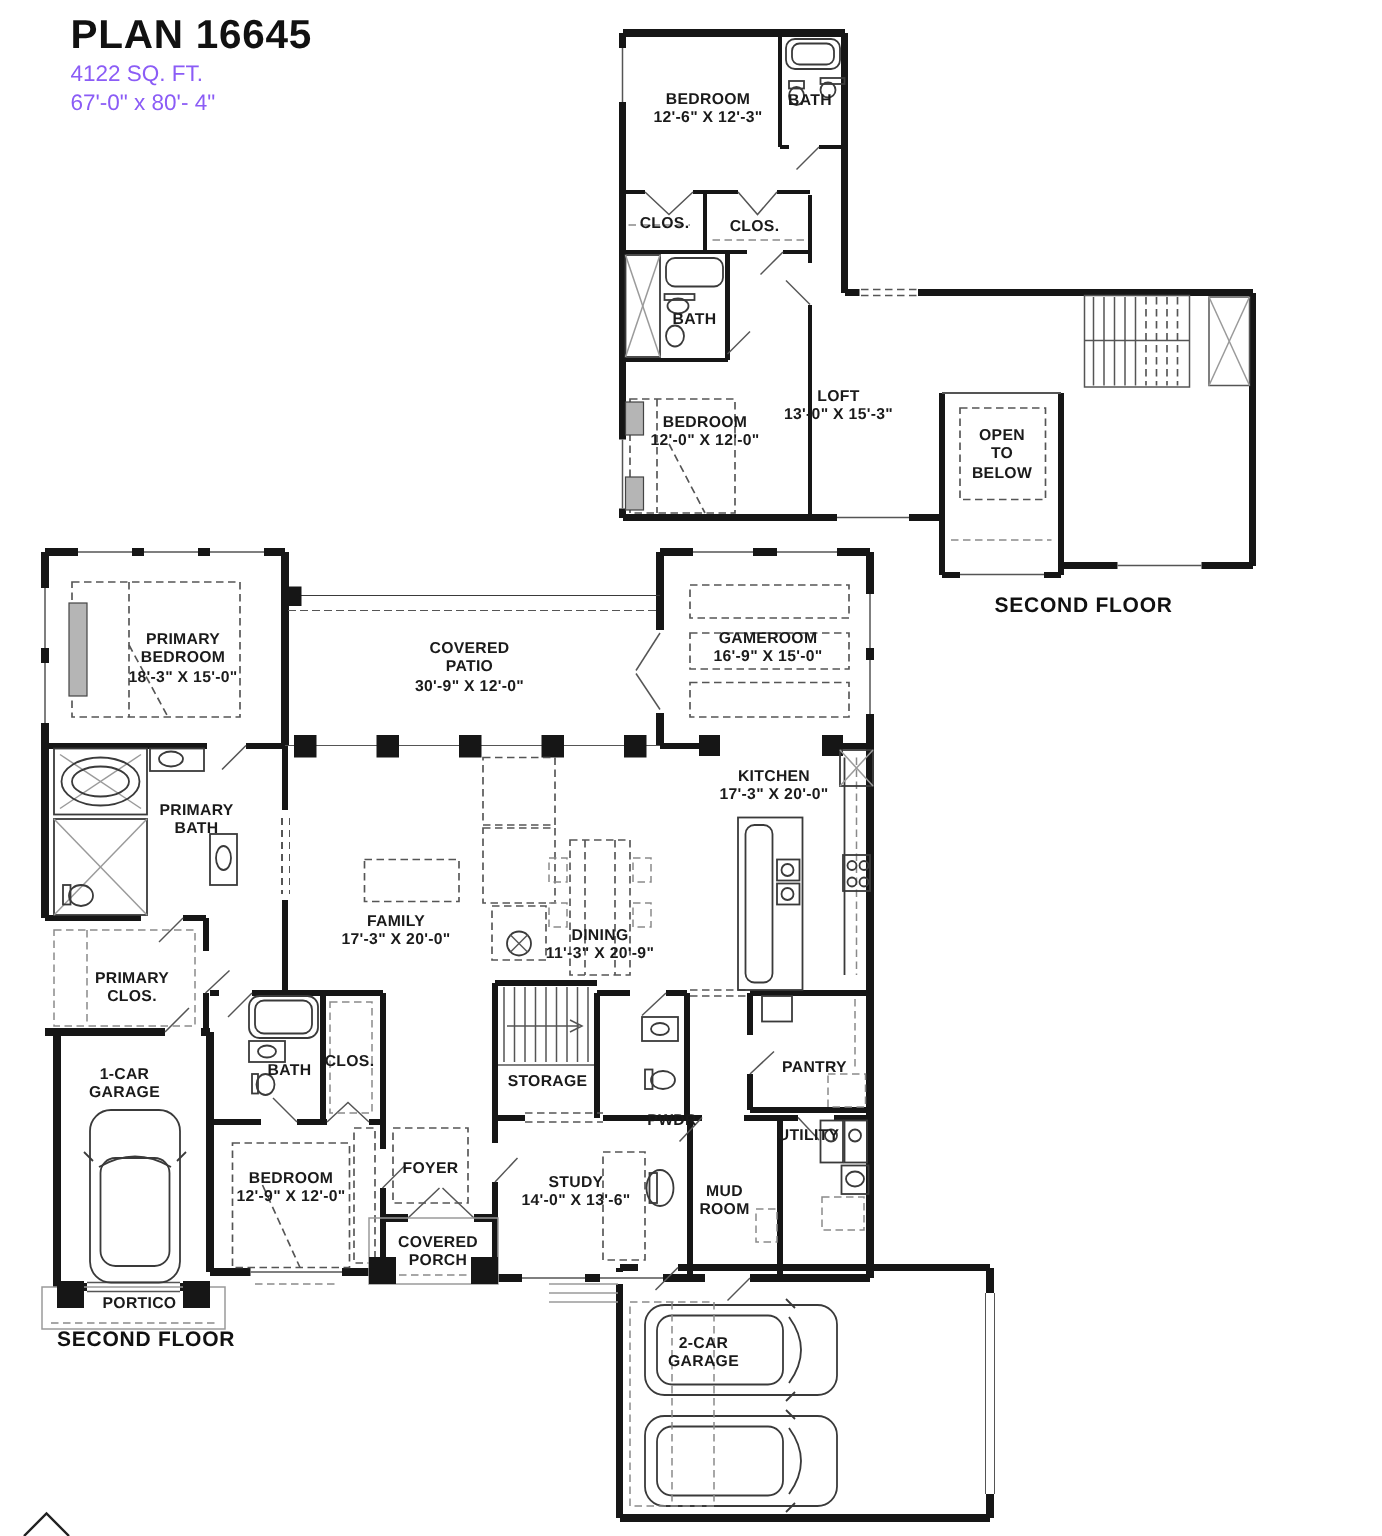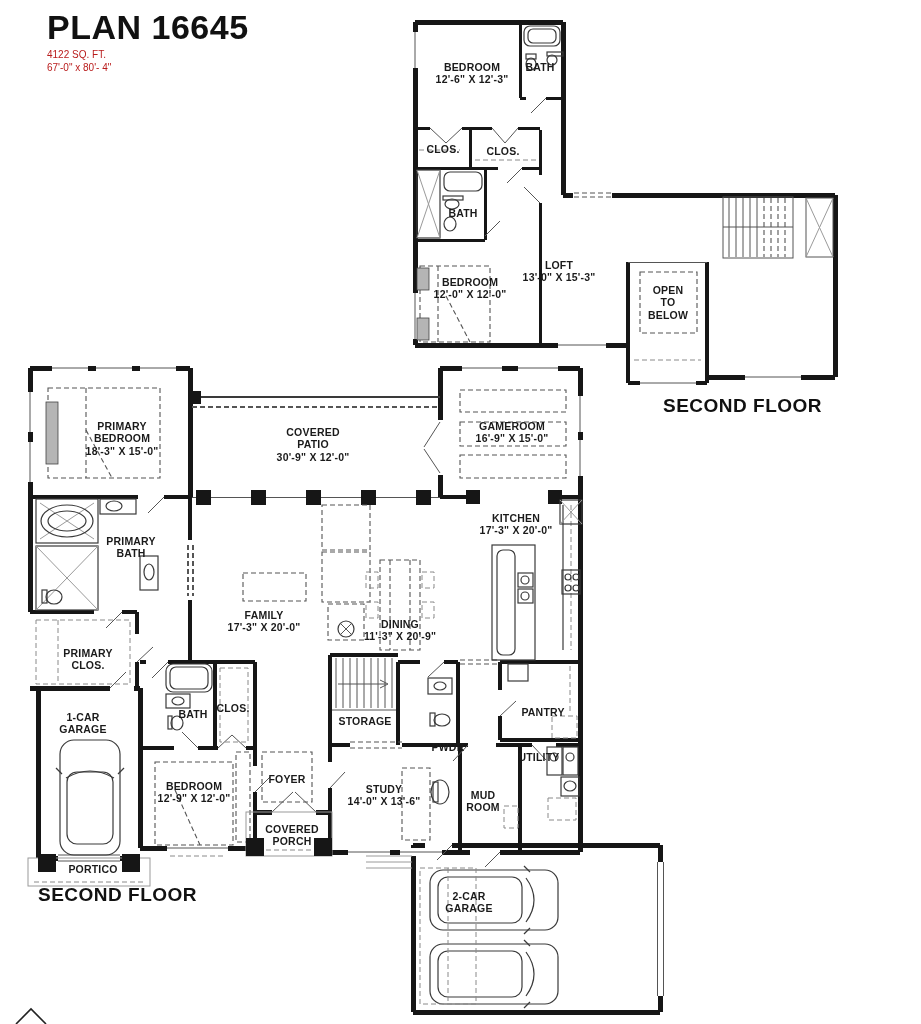--- a/index.html
+++ b/index.html
@@ -16,24 +16,24 @@
   .dash{stroke:#555;stroke-width:1.1;fill:none;stroke-dasharray:5 3;}
   .dashlt{stroke:#8a8a8a;stroke-width:1;fill:none;stroke-dasharray:5 3;}
   .blk{fill:#161616;stroke:none;}
   .msk{fill:#ffffff;stroke:none;}
   .gry{fill:#b5b5b5;stroke:#444;stroke-width:0.8;}
   
   #labels{position:absolute;left:0;top:0;width:886px;height:1024px;pointer-events:none;}
   .room-label{position:absolute;transform:translate(-50%,-50%);text-align:center;
       font-weight:700;font-size:10.5px;line-height:1.18;color:#1a1a1a;white-space:pre-line;letter-spacing:.2px;}
   .room-label .rdims{display:block;font-size:10.5px;font-weight:700;}
-  .floor-label{position:absolute;font-weight:700;font-size:19px;letter-spacing:.5px;color:#111;}
+  .floor-label{position:absolute;font-weight:700;font-size:14px;letter-spacing:.5px;color:#111;}
   #title-block{position:absolute;left:47px;top:8px;}
-  #plan-title{font-weight:700;font-size:34px;letter-spacing:.5px;color:#111;}
-  .plan-sub{font-size:10px;color:#b91c1c;margin-top:2px;}
+  #plan-title{font-weight:700;font-size:27px;letter-spacing:.5px;color:#111;}
+  .plan-sub{font-size:15px;color:#8b5cf6;margin-top:2px;}
 </style>
 </head>
 <body>
 
 <div id="page">
 
   <svg id="plan-svg" width="921" height="1024" viewBox="0 0 921 1024">
 
     <g shape-rendering="crispEdges">
       <line class="w5" x1="415" y1="22" x2="563" y2="22"></line>

